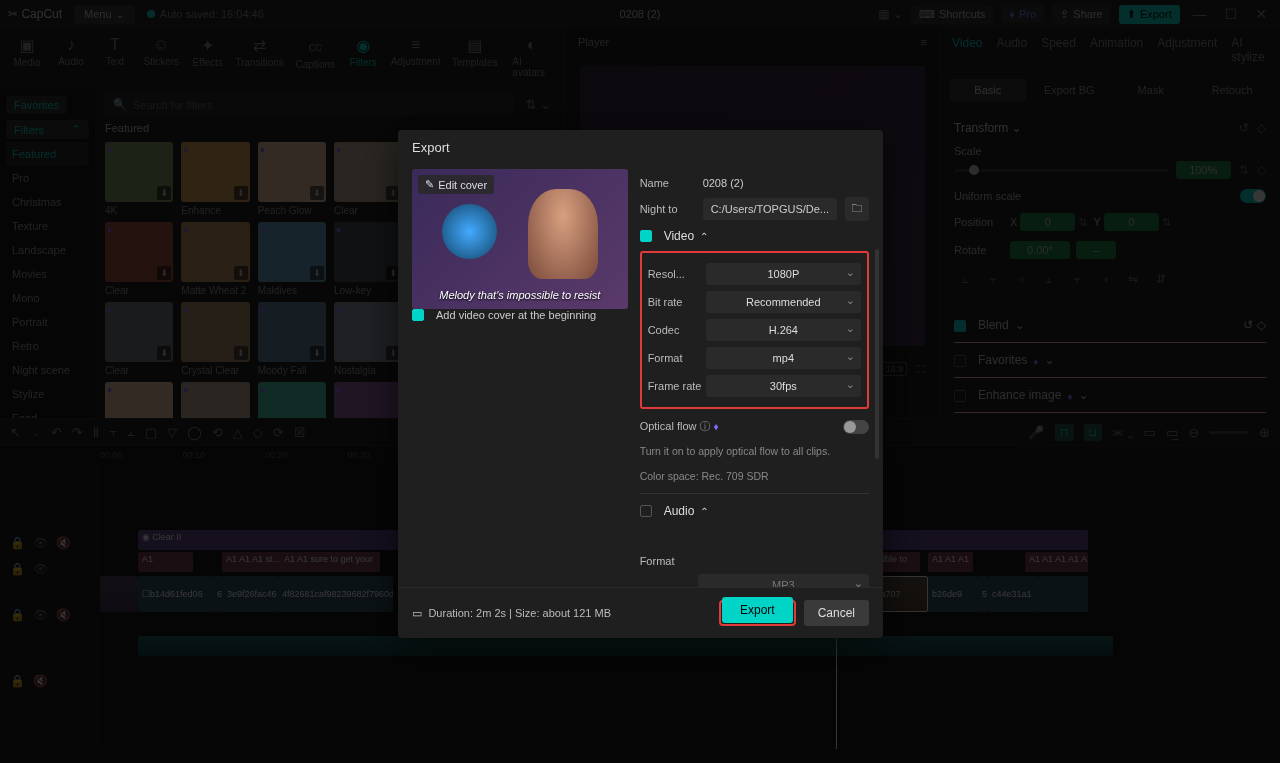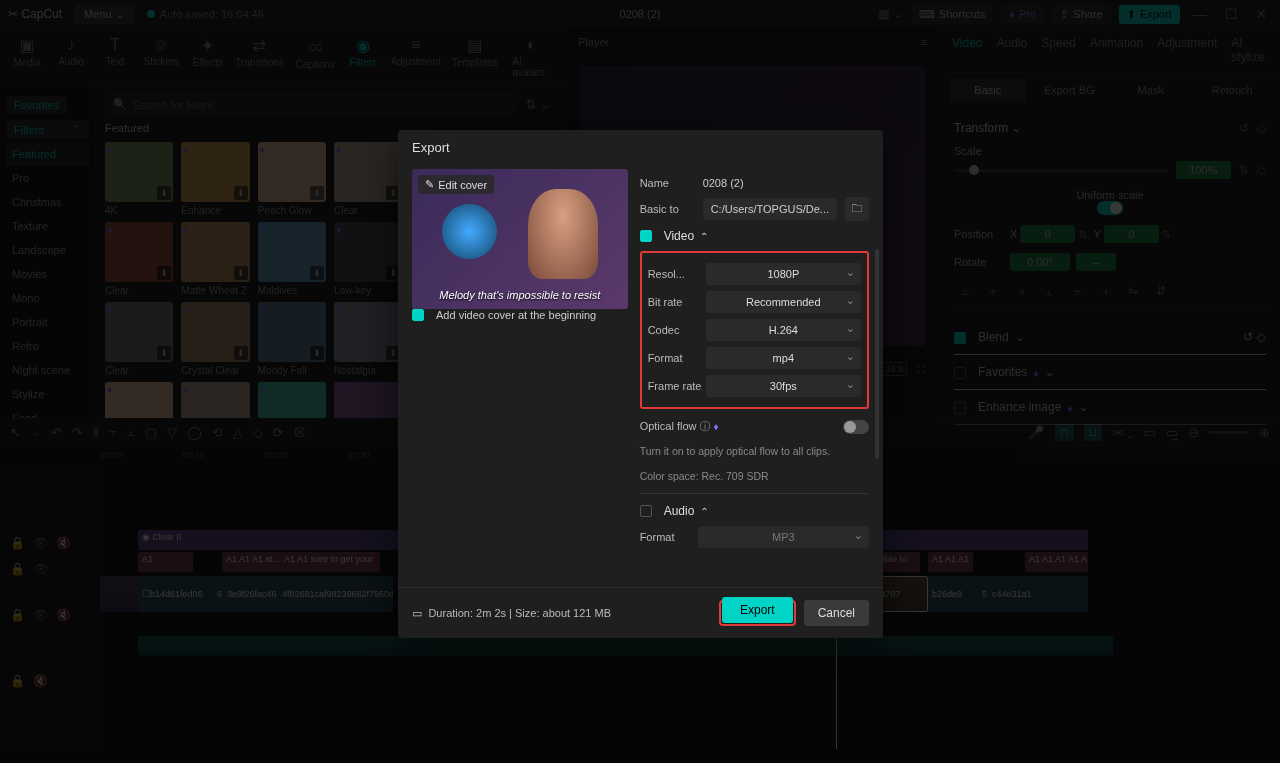--- a/index.html
+++ b/index.html
@@ -58,21 +58,21 @@
 .player-foot .badge{ border:1px solid #555; border-radius:2px; padding:1px 3px; font-size:9px;}
 
 
 .props-tabs { display:flex; gap:14px; padding:8px 12px; border-bottom:1px solid #222;}
 .props-tabs .t { color:#888; font-size:12px; }
 .props-tabs .t.active { color:#00d4c7; }
 .props-sub { display:flex; gap:6px; padding:6px 10px;}
 .props-sub .st { flex:1; text-align:center; padding:5px; color:#999; font-size:11px; border-radius:3px;}
 .props-sub .st.active { background:#2e2e2e; color:#ddd;}
 .prop-body { padding:8px 14px;}
-.prop-row { display:flex; align-items:center; justify-content:space-between; margin:10px 0; font-size:11px; color:#bbb;flex-direction:column;}
+.prop-row { display:flex; align-items:center; justify-content:space-between; margin:10px 0; font-size:11px; color:#bbb;}
 .toggle { width:26px; height:14px; background:#00d4c7; border-radius:7px; position:relative;}
 .toggle::after{content:'';position:absolute;right:1px;top:1px;width:12px;height:12px;background:#fff;border-radius:50%;}
 .numfield { background:#15803d; border-radius:3px; padding:3px 6px; color:#ccc; width:55px; text-align:center; font-size:11px;}
 .slider-row { display:flex; align-items:center; gap:8px;}
 .slider-track { flex:1; height:3px; background:#333; border-radius:2px; position:relative;}
 .slider-thumb { position:absolute; left:15px; top:-4px; width:10px; height:10px; background:#ccc; border-radius:50%;}
 .sect-head { display:flex; justify-content:space-between; align-items:center; margin:6px 0 10px; color:#ddd; font-size:12px;}
 .sect-head .ico-reset{color:#777;font-size:12px; display:flex; gap:8px;}
 .chk { width:12px; height:12px; border:1px solid #555; border-radius:2px; display:inline-block; margin-right:6px;}
 .chk.on { background:#00d4c7; border-color:#00d4c7;}
@@ -599,21 +599,21 @@
           <span>Add video cover at the beginning</span>
         </div>
     </div>
     <div class="modal-right">
       <div class="scrollbar"></div>
       <div class="form-row">
           <span class="lbl">Name</span>
           <span class="val">0208 (2)</span>
         </div>
       <div class="form-row">
-          <span class="lbl">Basic to</span>
+          <span class="lbl">Night to</span>
           <span class="path">C:/Users/TOPGUS/De...</span>
           <span class="browse">🗀</span>
         </div>
       <div class="vid-sect">
         <div class="vid-head">
             <span class="chk on"></span>
             <span>Video</span> 
             <span style="font-size:10px;">⌃</span>
           </div>
         <div class="hl-box">
@@ -645,21 +645,21 @@
         <div class="note">Turn it on to apply optical flow to all clips.</div>
         <div class="note" style="margin-top:10px;">Color space: Rec. 709 SDR</div>
         <div class="divider"></div>
         <div class="vid-head">
             <span class="chk"></span>
             <span>Audio</span> 
             <span style="font-size:10px;">⌃</span>
           </div>
         <div class="sel-row">
             <span class="lbl">Format</span>
-            <div class="sel" style="color:#777;">MP3</div>
+            <div class="sel" style="color:#777;margin-top:48px;">MP3</div>
           </div>
       </div>
     </div>
   </div>
   <div class="modal-foot">
     <span class="info">▭ <span>Duration: 2m 2s | Size: about 121 MB</span></span>
     <div class="btns">
       <span class="hl-export"><span class="btn-export">Export</span></span>
       <span class="btn-cancel">Cancel</span>
     </div>

